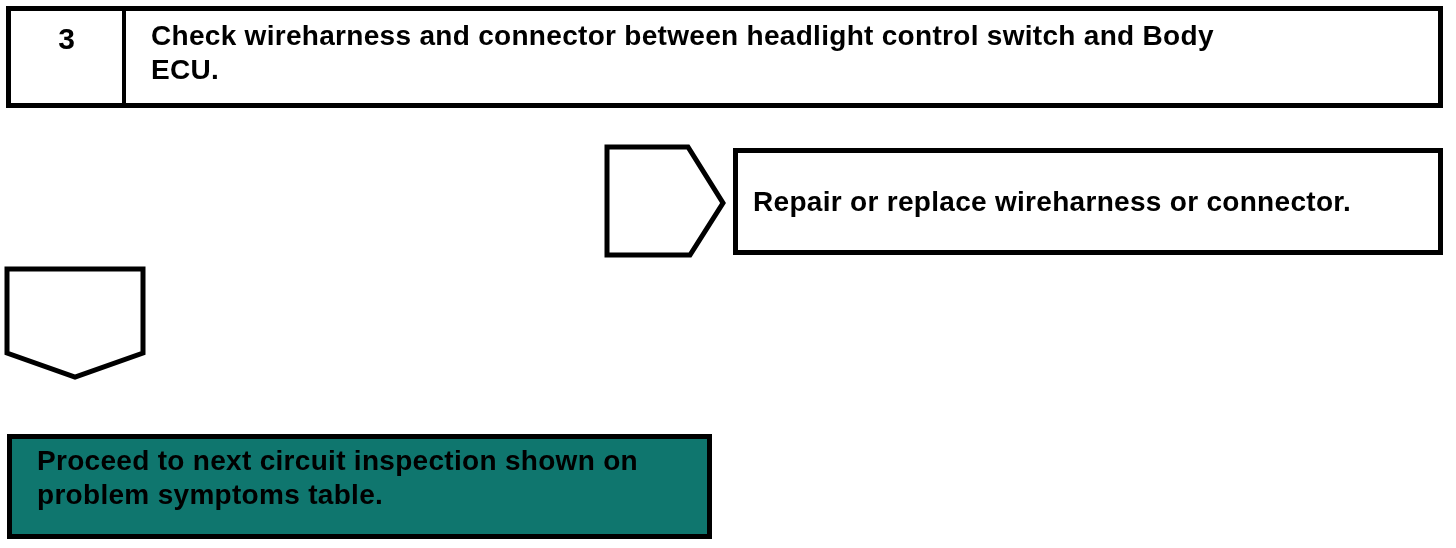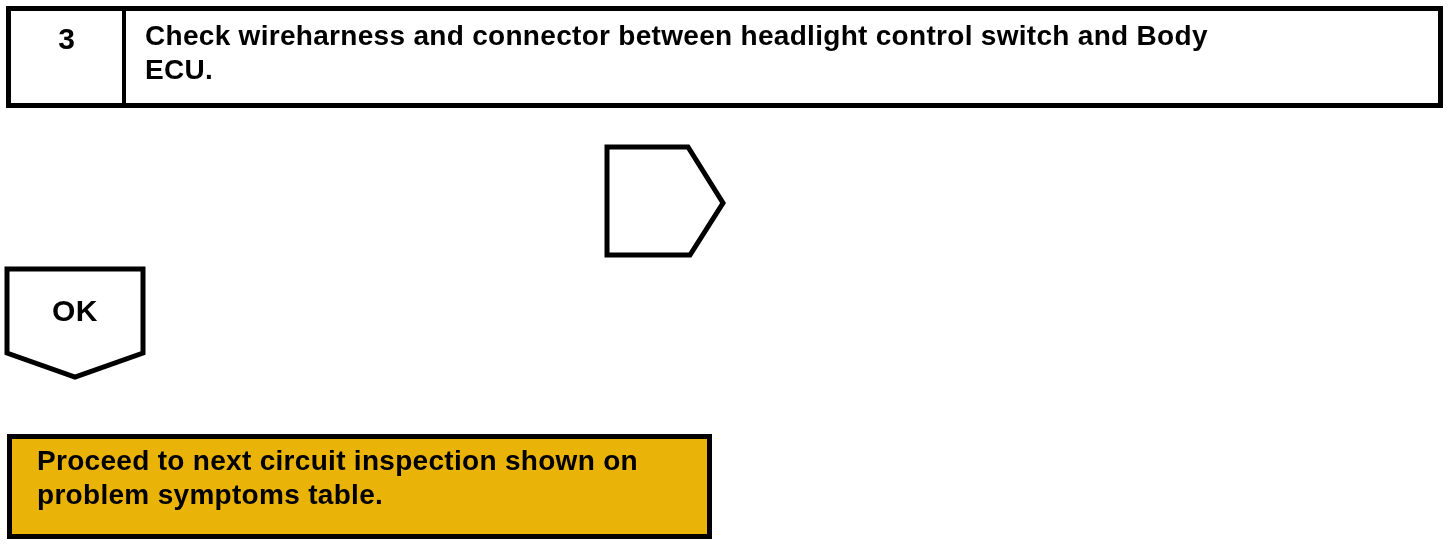--- a/index.html
+++ b/index.html
@@ -28,21 +28,21 @@
   }
   .step-num {
     width: 115px;
     border-right: 4px solid #000;
     text-align: center;
     font-size: 30px;
     padding-top: 11px;
   }
   .step-text {
     flex: 1;
-    padding: 8px 30px 0 19px;
+    padding: 8px 30px 0 25px;
     font-size: 28px;
     line-height: 34px;
     letter-spacing: 0.3px;
     white-space: pre-line;
   }
 
   
   .shape { position: absolute; display: block; }
   .shape polygon { fill: #ffffff; stroke: #000000; stroke-width: 5; stroke-linejoin: miter; }
 
@@ -78,21 +78,21 @@
     display: flex; align-items: center; justify-content: center;
     font-size: 30px;
     letter-spacing: 0.5px;
   }
 
   .ok-action {
     position: absolute;
     left: 7px; top: 434px;
     width: 705px; height: 105px;
     border: 5px solid #000;
-    background: #eab308;
+    background: #0f766e;
   }
   .ok-action-text {
     padding: 5px 20px 0 25px;
     font-size: 28px;
     line-height: 34px;
     letter-spacing: 0.3px;
     white-space: pre-line;
   }
 </style>
 </head>
@@ -103,24 +103,26 @@
   <div class="step-box">
     <div class="step-num">3</div>
     <div class="step-text">Check wireharness and connector between headlight control switch and Body
 ECU.</div>
   </div>
 
   <svg class="shape ng-shape" viewBox="0 0 130 120" xmlns="http://www.w3.org/2000/svg">
     <polygon points="5,5 86,5 121,61 88,113 5,113"></polygon>
   </svg>
 
+  <div class="ng-action">
+    <div class="ng-action-text">Repair or replace wireharness or connector.</div>
+  </div>
 
   <svg class="shape ok-shape" viewBox="0 0 150 120" xmlns="http://www.w3.org/2000/svg">
     <polygon points="5,5 141,5 141,89 73,113 5,89"></polygon>
   </svg>
-  <div class="ok-label">OK</div>
 
   <div class="ok-action">
     <div class="ok-action-text">Proceed to next circuit inspection shown on
 problem symptoms table.</div>
   </div>
 
 </div>
 
 </body></html>

